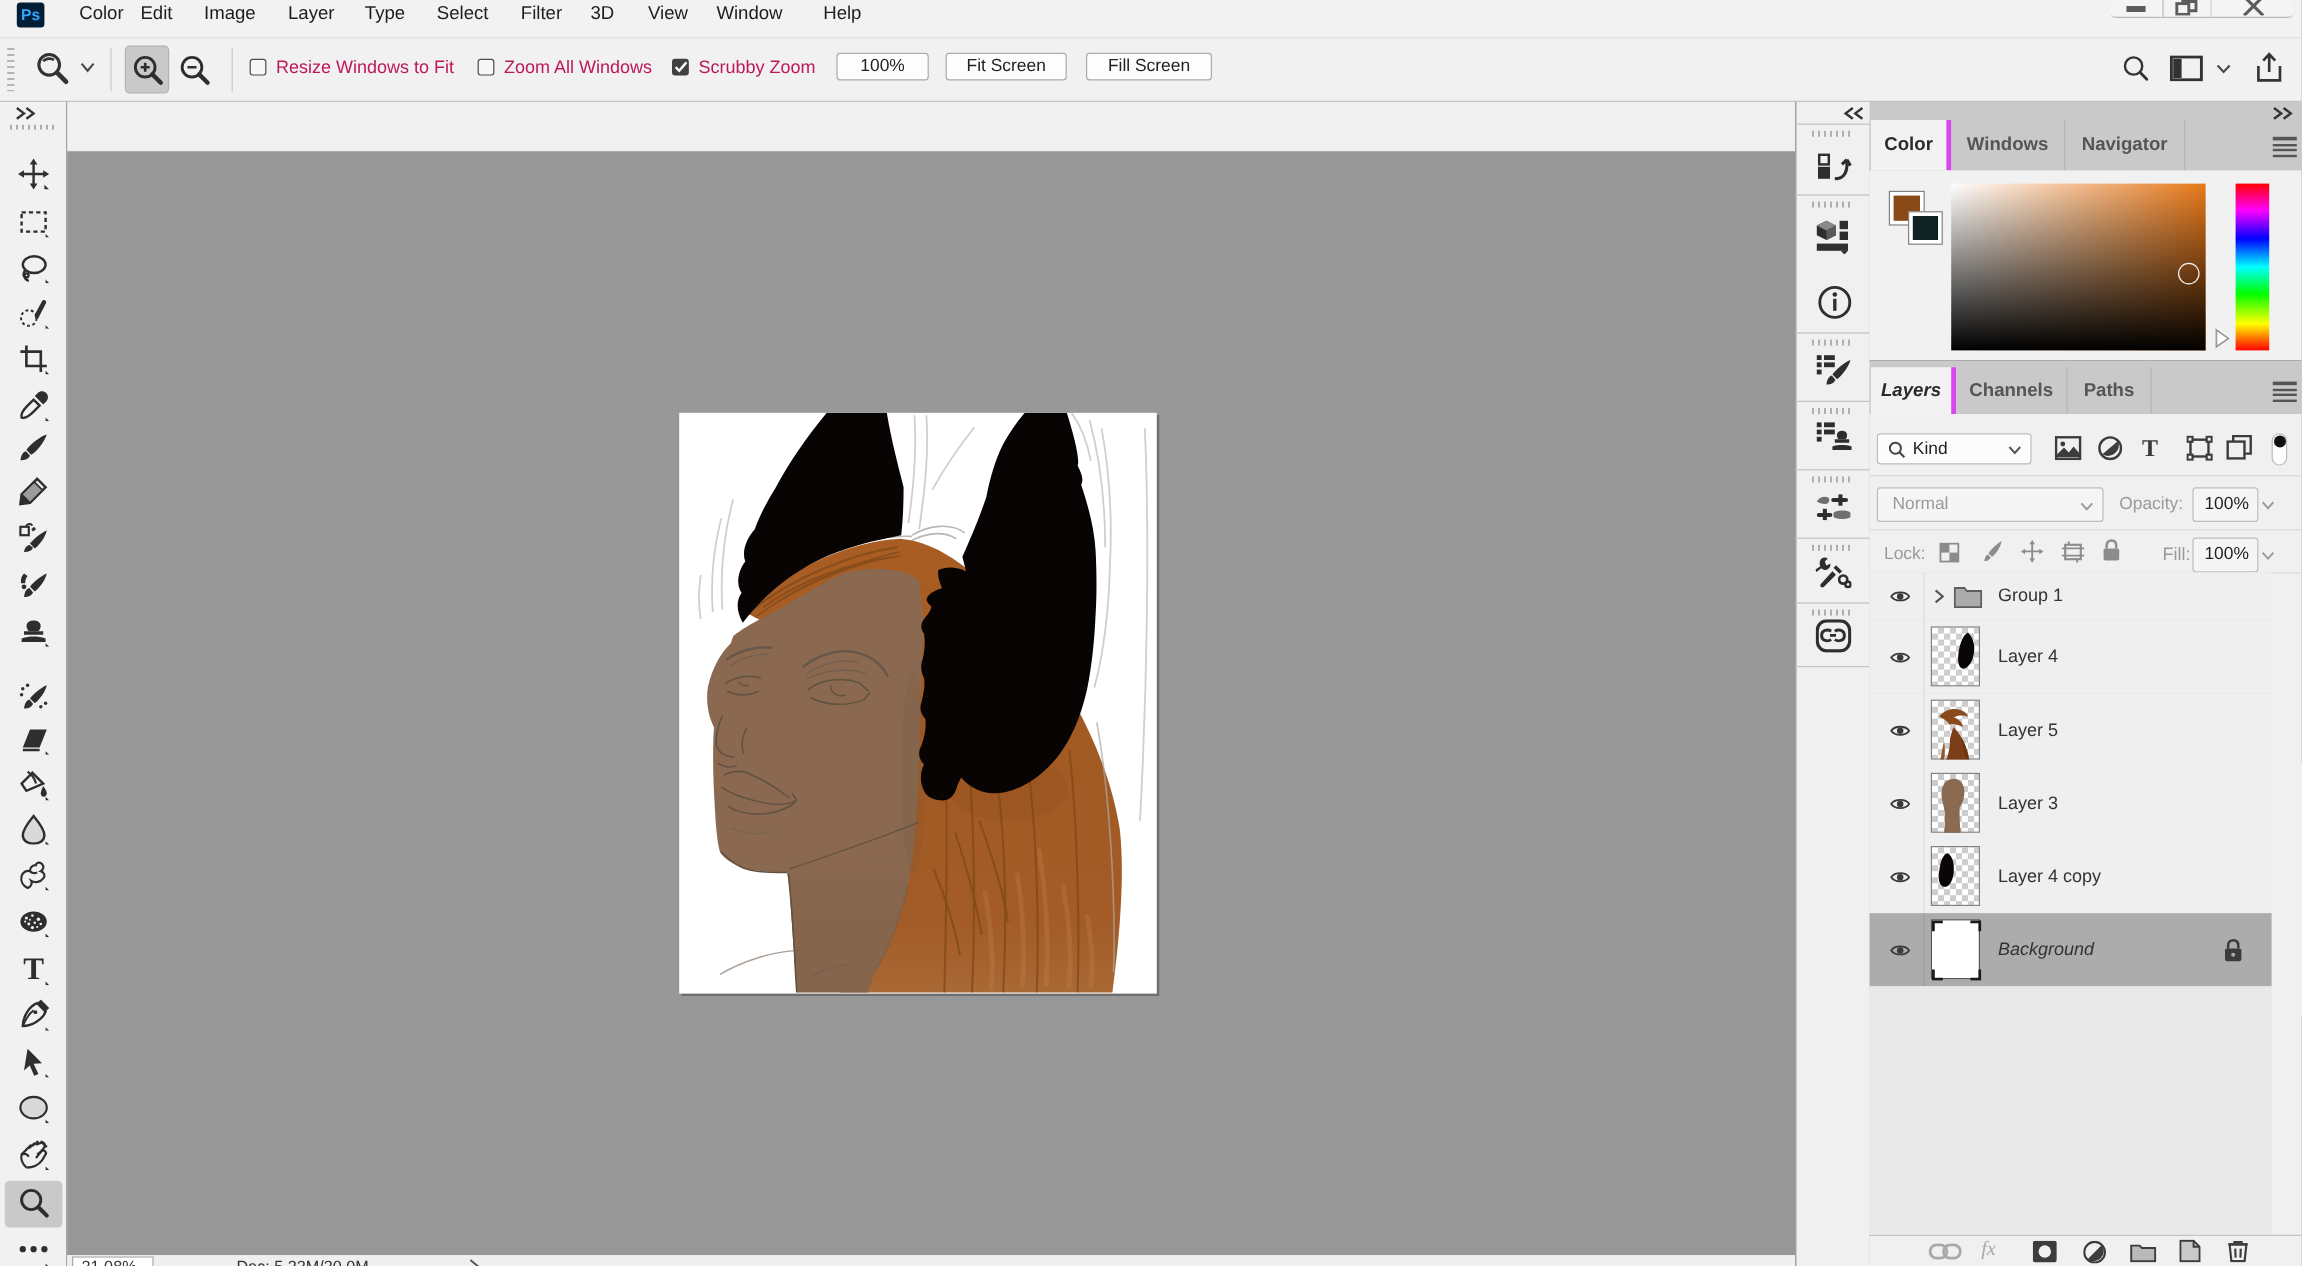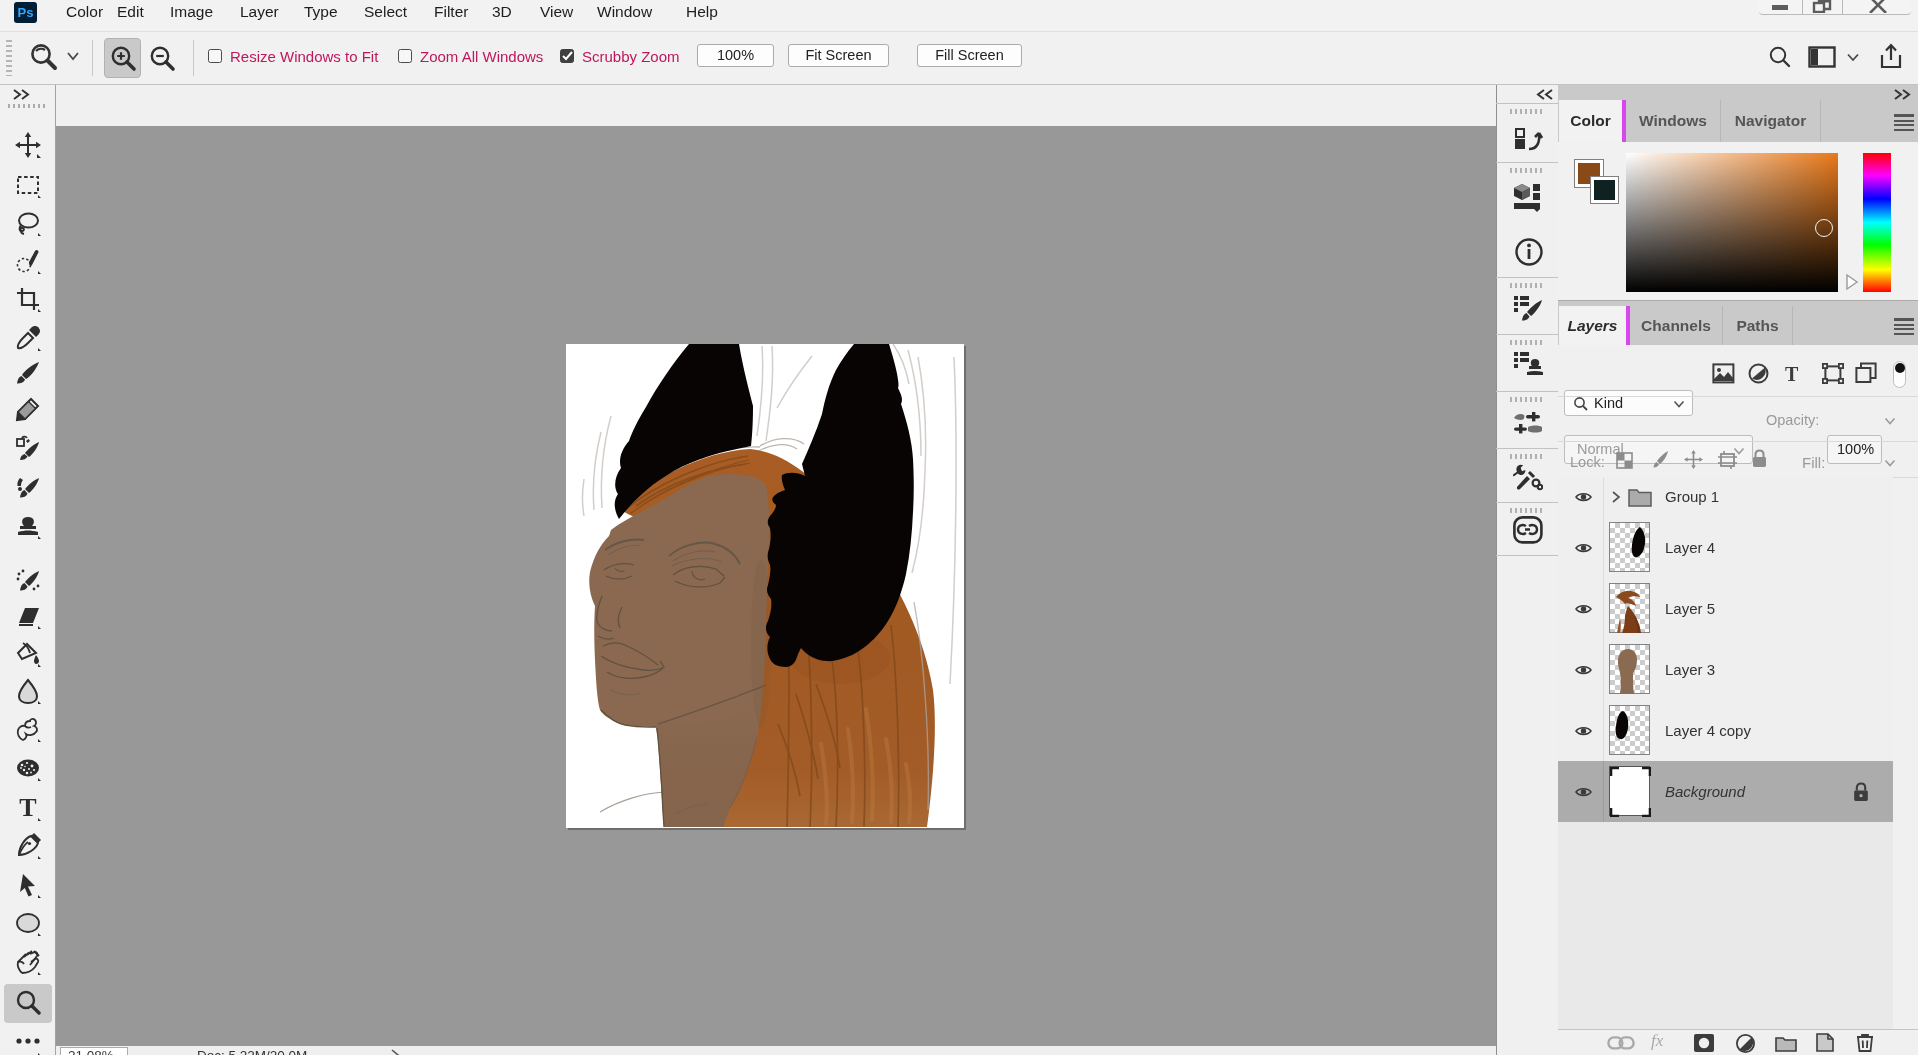--- a/index.html
+++ b/index.html
@@ -36,21 +36,21 @@
 .handle { position:absolute; left:14px; width:34px; height:5px;
   background-image:repeating-linear-gradient(90deg,#b0b0b0 0 2px,transparent 2px 5px); }
 
 #rpanel { position:absolute; left:1558px; top:85px; width:360px; height:970px; background:#c9c9c9; }
 .tabrow { position:absolute; left:0; width:360px; height:42px; background:#c9c9c9; }
 .ptab { position:absolute; top:0; height:42px; font-size:15.5px; line-height:42px; text-align:center; color:#555; font-weight:bold; border-right:1px solid #b7b7b7; }
 .ptab.active { background:#f2f2f2; color:#2b2b2b; border-right:4px solid #d946ef; }
 .burger { position:absolute; width:20px; height:14px; border-top:3px solid #555;}
 .burger div { width:20px; height:2px; background:#555; margin-top:2.6px; }
 .grayt { color:#9a9a9a; }
-.ddbox { position:absolute; border:1px solid #bdbdbd; border-radius:3px; background:#f5f5f5; font-size:14.5px; color:#9a9a9a;margin-top:29px; }
+.ddbox { position:absolute; border:1px solid #bdbdbd; border-radius:3px; background:#f5f5f5; font-size:14.5px; color:#9a9a9a; }
 .rowsep { position:absolute; left:0; width:335px; height:1px; background:#d9d9d9; }
 .lrow { position:absolute; left:0; width:335px; background:#efefef; }
 .lrow .lname { position:absolute; left:107px; font-size:15px; color:#333; }
 .eye { position:absolute; left:17px; width:17px; height:12px; }
 .thumb { position:absolute; left:51px; width:41px; height:50px; border:1px solid #828282;
   background-color:#fff;
   background-image:linear-gradient(45deg,#ccc 25%,transparent 25%,transparent 75%,#ccc 75%),
                    linear-gradient(45deg,#ccc 25%,transparent 25%,transparent 75%,#ccc 75%);
   background-size:10px 10px; background-position:0 0,5px 5px; }
 </style>
@@ -120,21 +120,21 @@
   <span class="obtext" style="left:230px">Resize Windows to Fit</span>
   <div class="cb" style="left:398px"></div>
   <span class="obtext" style="left:420px">Zoom All Windows</span>
   <div class="cb" style="left:560px; background:#404040; border-color:#404040;"></div>
   <svg class="abs" style="left:562px; top:51px" width="11" height="10">
       <path d="M1 5 L4 8 L10 1" fill="none" stroke="#fff" stroke-width="2"></path>
     </svg>
   <span class="obtext" style="left:582px">Scrubby Zoom</span>
   <div class="btn" style="left:697px; width:77px;">100%</div>
   <div class="btn" style="left:788px; width:101px;">Fit Screen</div>
-  <div class="btn" style="left:905px; width:105px;margin-left:12px;">Fill Screen</div>
+  <div class="btn" style="left:905px; width:105px;">Fill Screen</div>
 
   <svg class="abs" style="left:1768px; top:45px" width="24" height="24" viewBox="0 0 24 24">
     <circle cx="10" cy="10" r="7.2" fill="none" stroke="#333" stroke-width="2"></circle>
     <path d="M15.5 15.5 L21 21" stroke="#333" stroke-width="2.4" stroke-linecap="round"></path>
   </svg>
   <svg class="abs" style="left:1808px; top:46px" width="28" height="22" viewBox="0 0 28 22">
     <rect x="1.5" y="1.5" width="25" height="19" fill="none" stroke="#333" stroke-width="2.4"></rect>
     <rect x="3" y="3" width="7" height="16" fill="#333"></rect>
   </svg>
   <svg class="abs" style="left:1846px; top:53px" width="14" height="9">

